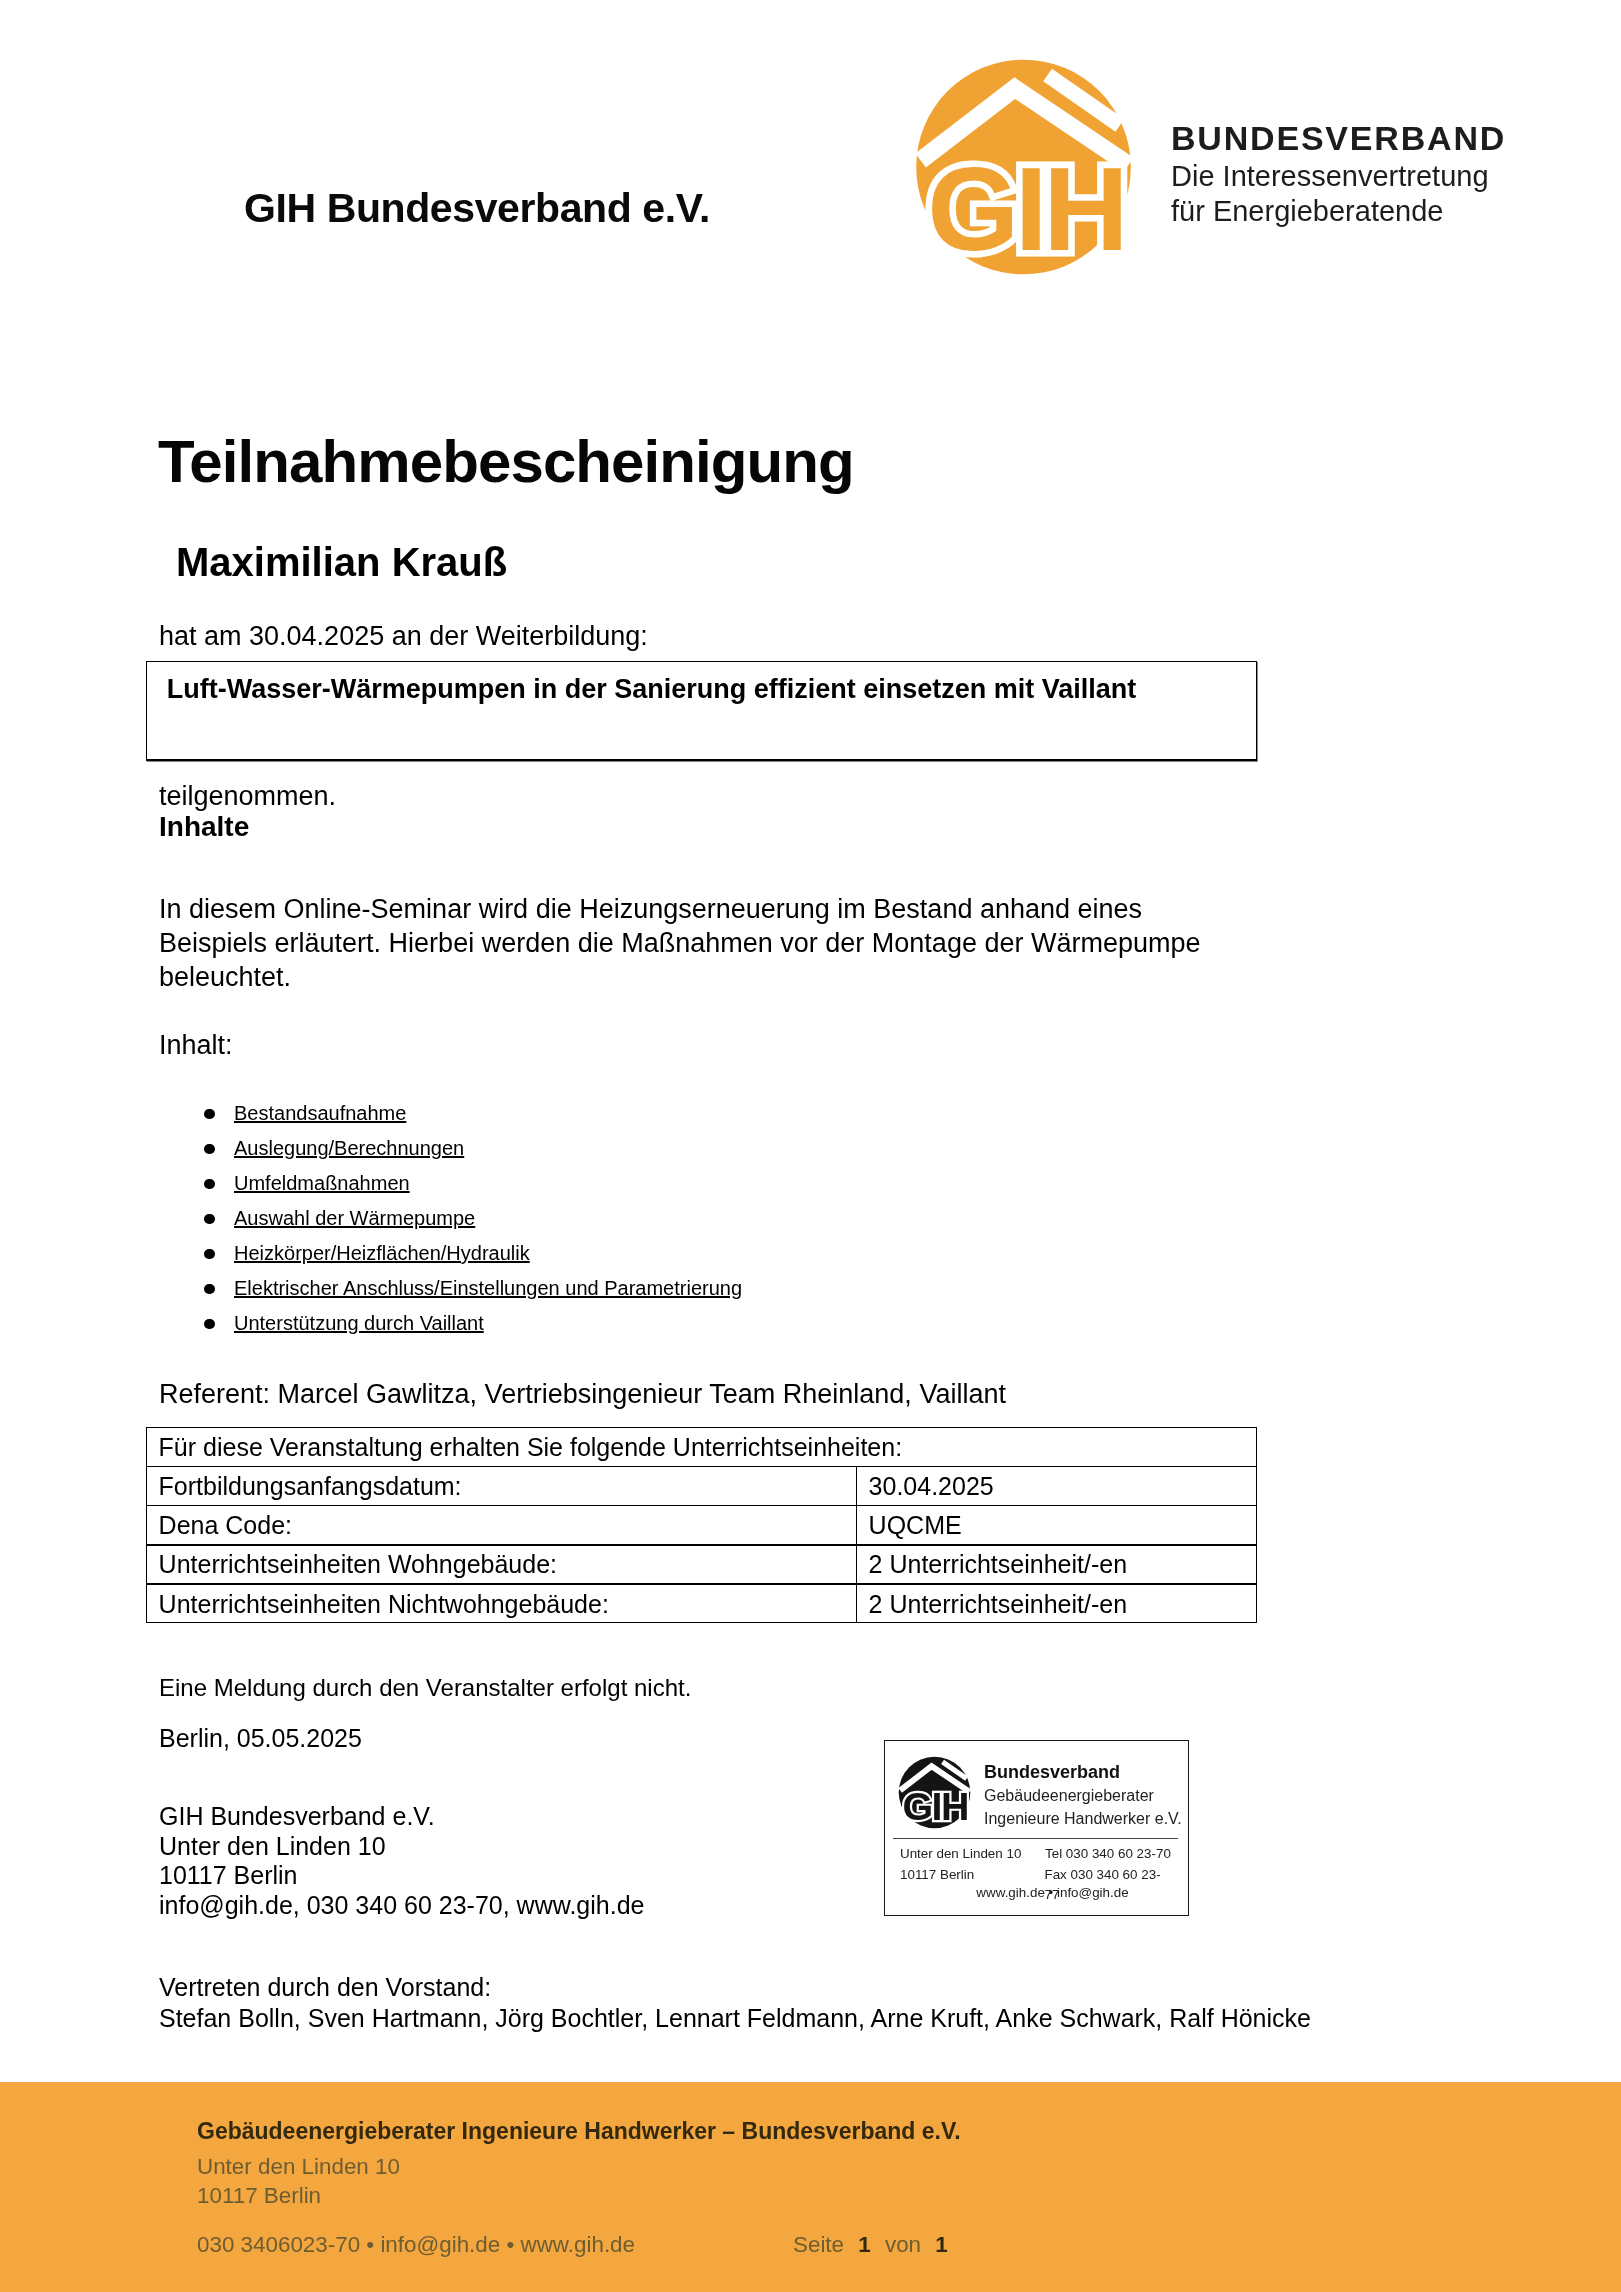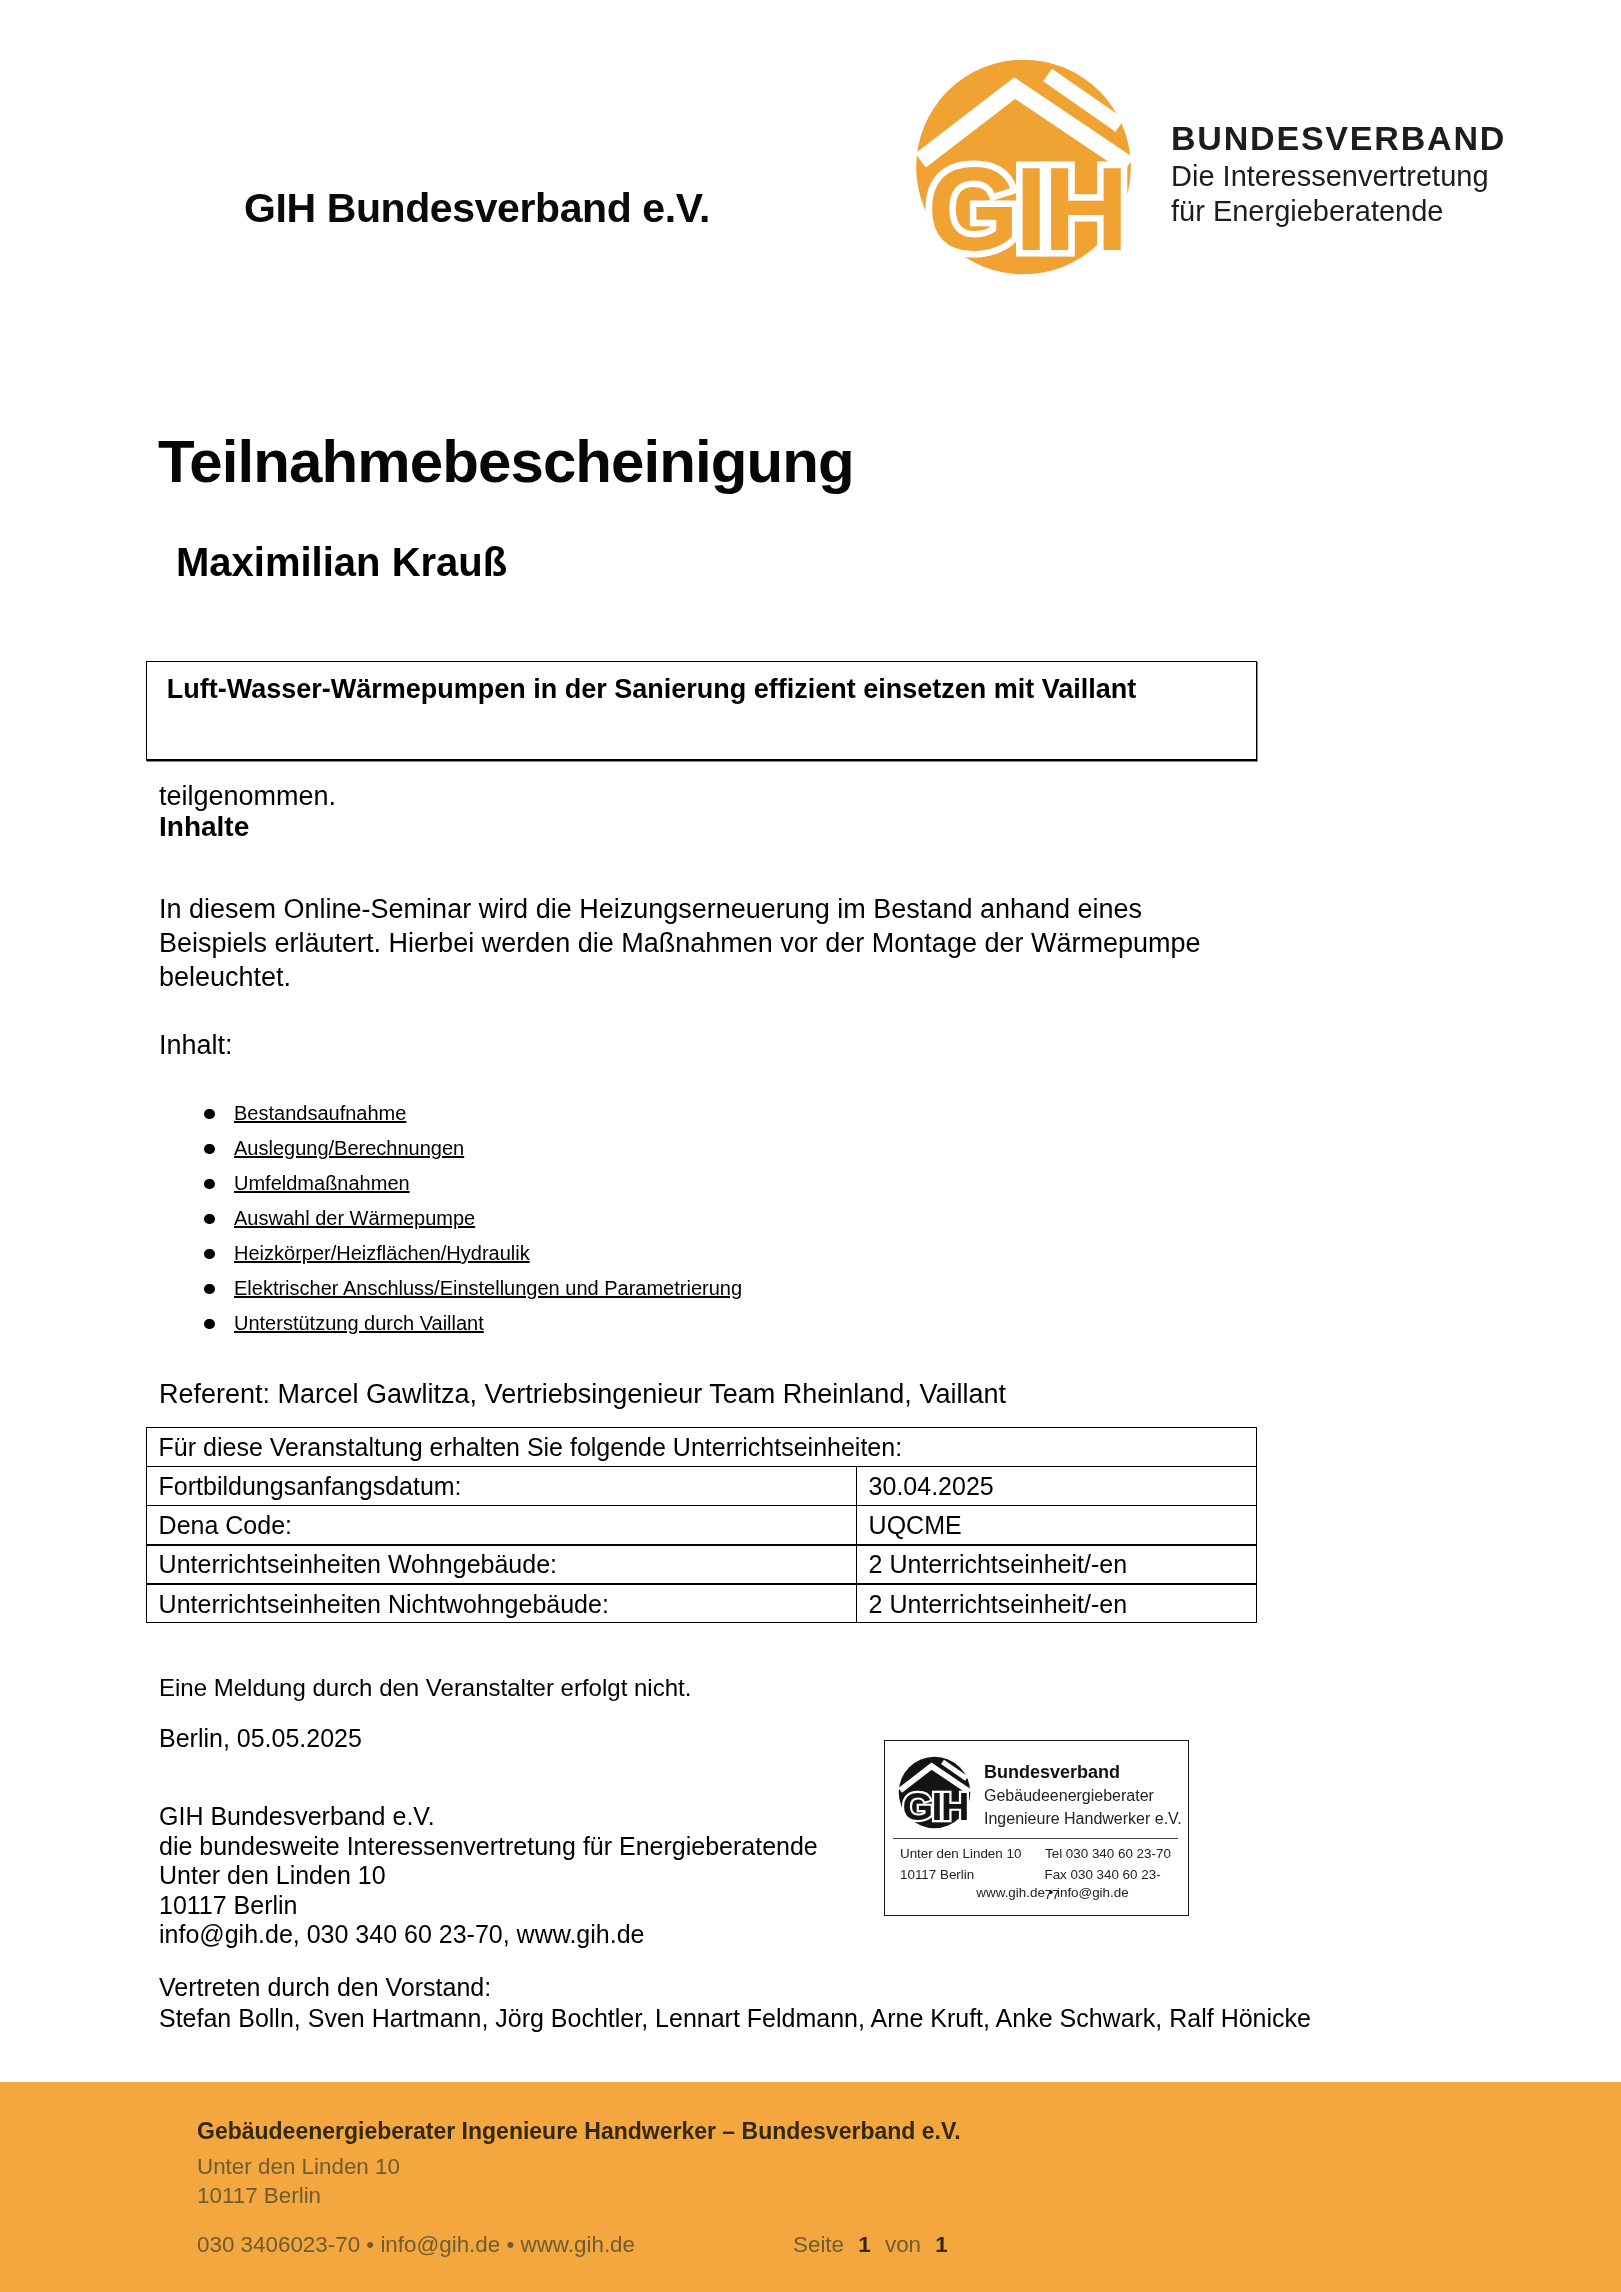--- a/index.html
+++ b/index.html
@@ -90,20 +90,21 @@
   </div>
 
   <div class="brand">
     <div class="brand-name">BUNDESVERBAND</div>
     <div class="brand-sub">Die Interessenvertretung</div>
     <div class="brand-sub">für Energieberatende</div>
   </div>
 
   <div class="doc-title">Teilnahmebescheinigung</div>
   <div class="participant">Maximilian Krauß</div>
+  <div class="intro">hat am 30.04.2025 an der Weiterbildung:</div>
 
   <div class="course-box">
     <div class="course-title">Luft-Wasser-Wärmepumpen in der Sanierung effizient einsetzen mit Vaillant</div>
   </div>
 
   <div class="teilgenommen">teilgenommen.</div>
   <div class="contents-heading">Inhalte</div>
   <div class="description">In diesem Online-Seminar wird die Heizungserneuerung im Bestand anhand eines
 Beispiels erläutert. Hierbei werden die Maßnahmen vor der Montage der Wärmepumpe
 beleuchtet.</div>
@@ -171,21 +172,20 @@
       <div class="row">
         <span class="c1">10117 Berlin</span>
         <span>Fax 030 340 60 23-77</span>
       </div>
     </div>
     <div class="stamp-web">www.gih.de • info@gih.de</div>
   </div>
 
   <div class="issuer">
     <div>GIH Bundesverband e.V.</div>
-    <div>die bundesweite Interessenvertretung für Energieberatende</div>
     <div>Unter den Linden 10</div>
     <div>10117 Berlin</div>
     <div>info@gih.de, 030 340 60 23-70, www.gih.de</div>
   </div>
 
   <div class="board-heading">Vertreten durch den Vorstand:</div>
   <div class="board-names">Stefan Bolln, Sven Hartmann, Jörg Bochtler, Lennart Feldmann, Arne Kruft, Anke Schwark, Ralf Hönicke</div>
 
   <div class="footer">
     <div class="footer-org">Gebäudeenergieberater Ingenieure Handwerker – Bundesverband e.V.</div>

